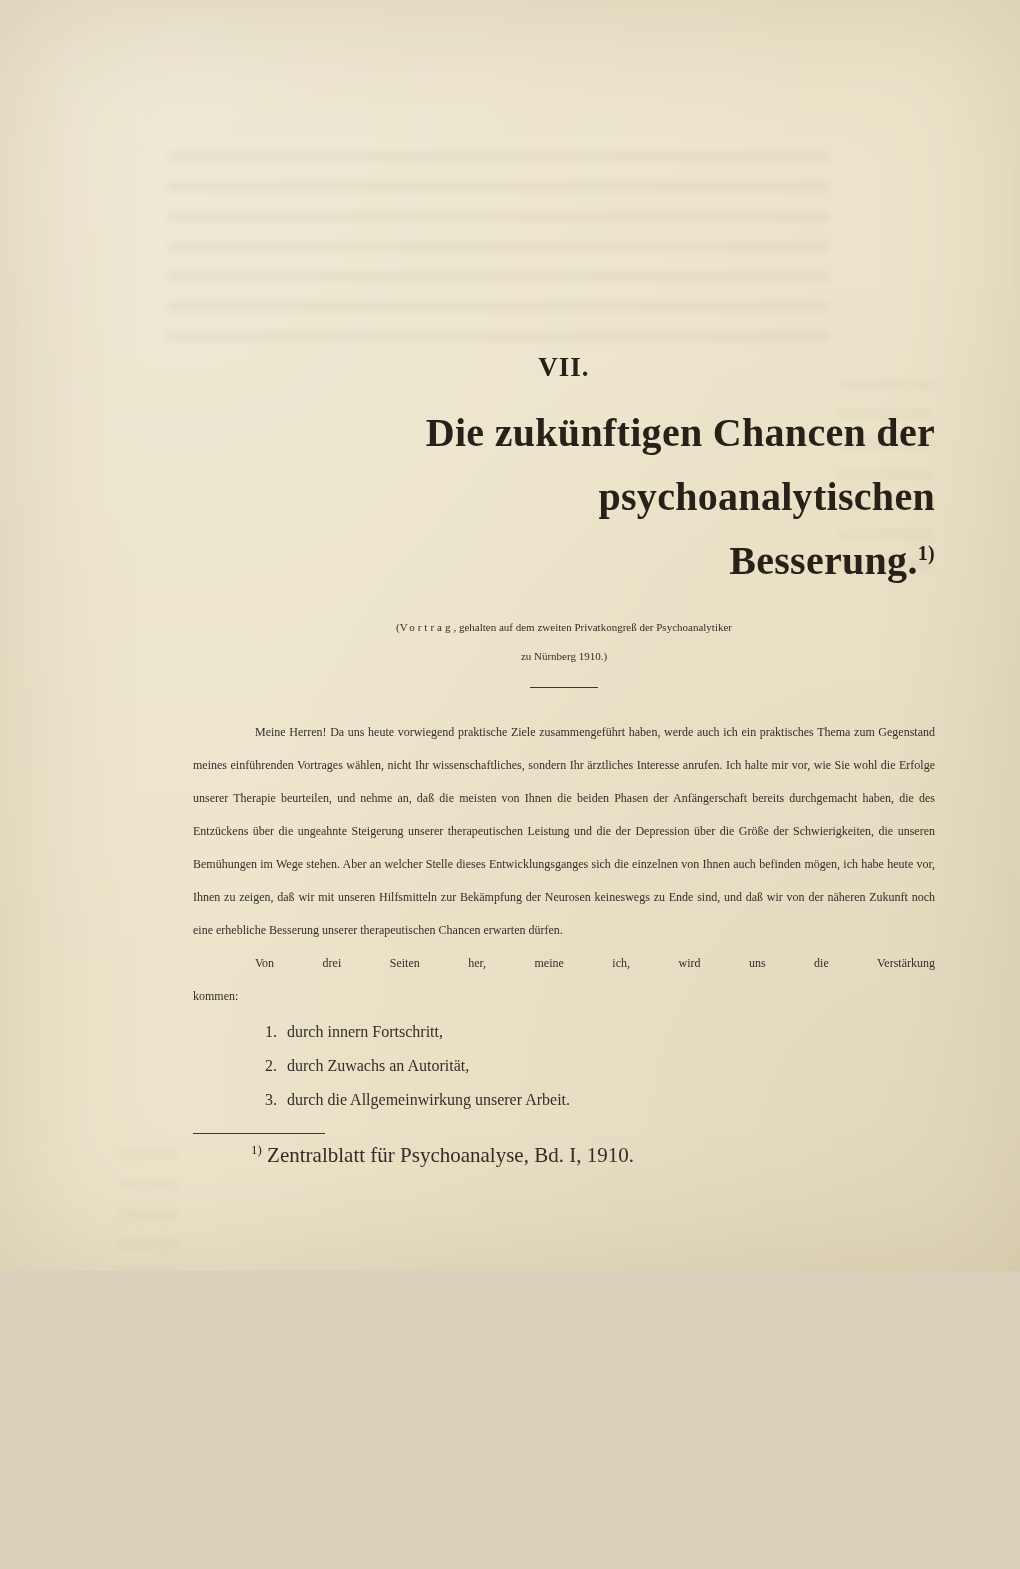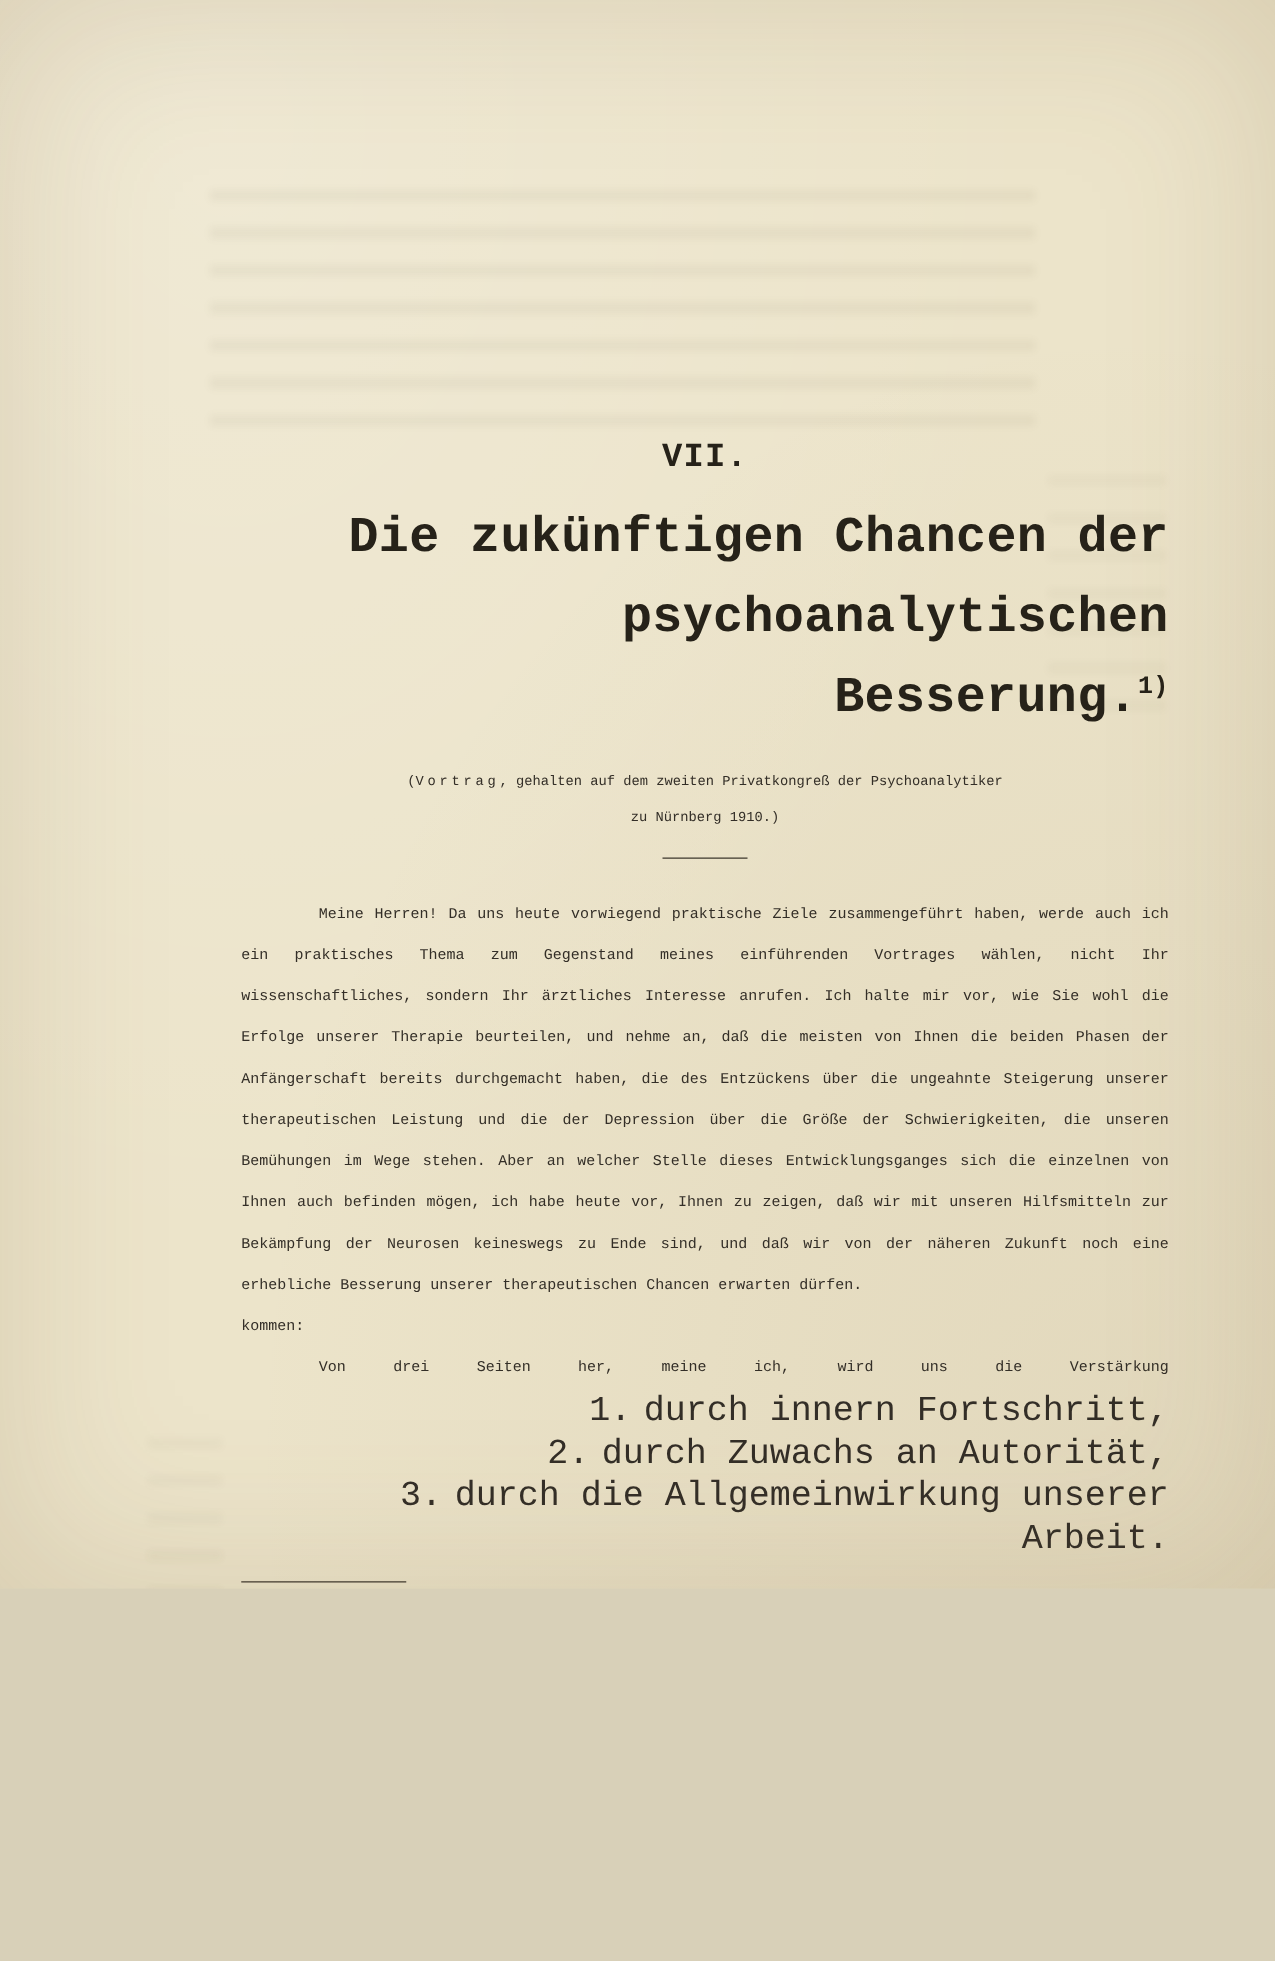--- a/index.html
+++ b/index.html
@@ -17,21 +17,20 @@
   .page{
     position:relative;
     width:1020px;
     height:1271px;
     overflow:hidden;
     background:
       radial-gradient(ellipse at 18% 8%, rgba(255,255,255,0.20), transparent 55%),
       radial-gradient(ellipse at 88% 92%, rgba(140,115,70,0.10), transparent 55%),
       var(--paper);
     color:var(--ink);
-    font-family:Liberation Mono, monospace;
   }
   .page::after{
     content:"";
     position:absolute;
     inset:0;
     pointer-events:none;
     box-shadow:inset 0 0 140px rgba(120,95,55,0.18);
   }
   
   .showthrough{
@@ -101,23 +100,22 @@
   .par-line.justify-last{
     text-align:justify;
     text-align-last:justify;
     text-indent:62px;
   }
   .par-line.plain{text-indent:0;}
   .num-list{
     list-style:none;
     margin:2px 0 0 0;
     padding:0 0 0 72px;
-    font-size:28px;
+    font-size:16px;
     line-height:34px;
-    text-align:right;
   }
   .num-list .num{margin-right:10px;}
   .footnote-area{margin-top:16px;}
   .footnote-divider{
     border:none;
     border-top:1.4px solid #3d372c;
     width:132px;
     margin:0 0 8px 0;
   }
   .footnote{
@@ -147,22 +145,22 @@
 
     <h1 class="title"><span>Die zukünftigen Chancen der psychoanalytischen</span><br><span>Besserung.</span><sup class="title-sup">1)</sup></h1>
 
     <div class="subtitle"><span>(</span><span class="sperr">Vortrag</span><span>, gehalten auf dem zweiten Privatkongreß der Psychoanalytiker</span><br><span>zu Nürnberg 1910.)</span></div>
 
     <hr class="divider">
 
     <p class="body-par">Meine Herren! Da uns heute vorwiegend praktische Ziele zusammengeführt haben, werde auch ich ein praktisches Thema zum Gegenstand meines einführenden Vortrages wählen, nicht Ihr wissenschaftliches, sondern Ihr ärztliches Interesse anrufen. Ich halte mir vor, wie Sie wohl die Erfolge unserer Therapie beurteilen, und nehme an, daß die meisten von Ihnen die beiden Phasen der Anfängerschaft bereits durchgemacht haben, die des Entzückens über die ungeahnte Steigerung unserer therapeutischen Leistung und die der Depression über die Größe der Schwierigkeiten, die unseren Bemühungen im Wege stehen. Aber an welcher Stelle dieses Entwicklungsganges sich die einzelnen von Ihnen auch befinden mögen, ich habe heute vor, Ihnen zu zeigen, daß wir mit unseren Hilfsmitteln zur Bekämpfung der Neurosen keineswegs zu Ende sind, und daß wir von der näheren Zukunft noch eine erhebliche Besserung unserer therapeutischen Chancen erwarten dürfen.</p>
 
     <p class="body-par">
+        <span class="par-line justify-last">Von drei Seiten her, meine ich, wird uns die Verstärkung</span>
         <span class="par-line plain">kommen:</span>
-        <span class="par-line justify-last">Von drei Seiten her, meine ich, wird uns die Verstärkung</span>
       </p>
 
     <ol class="num-list">
       <li><span class="num">1.</span><span>durch innern Fortschritt,</span></li>
       <li><span class="num">2.</span><span>durch Zuwachs an Autorität,</span></li>
       <li><span class="num">3.</span><span>durch die Allgemeinwirkung unserer Arbeit.</span></li>
     </ol>
 
     <div class="footnote-area">
       <hr class="footnote-divider">

